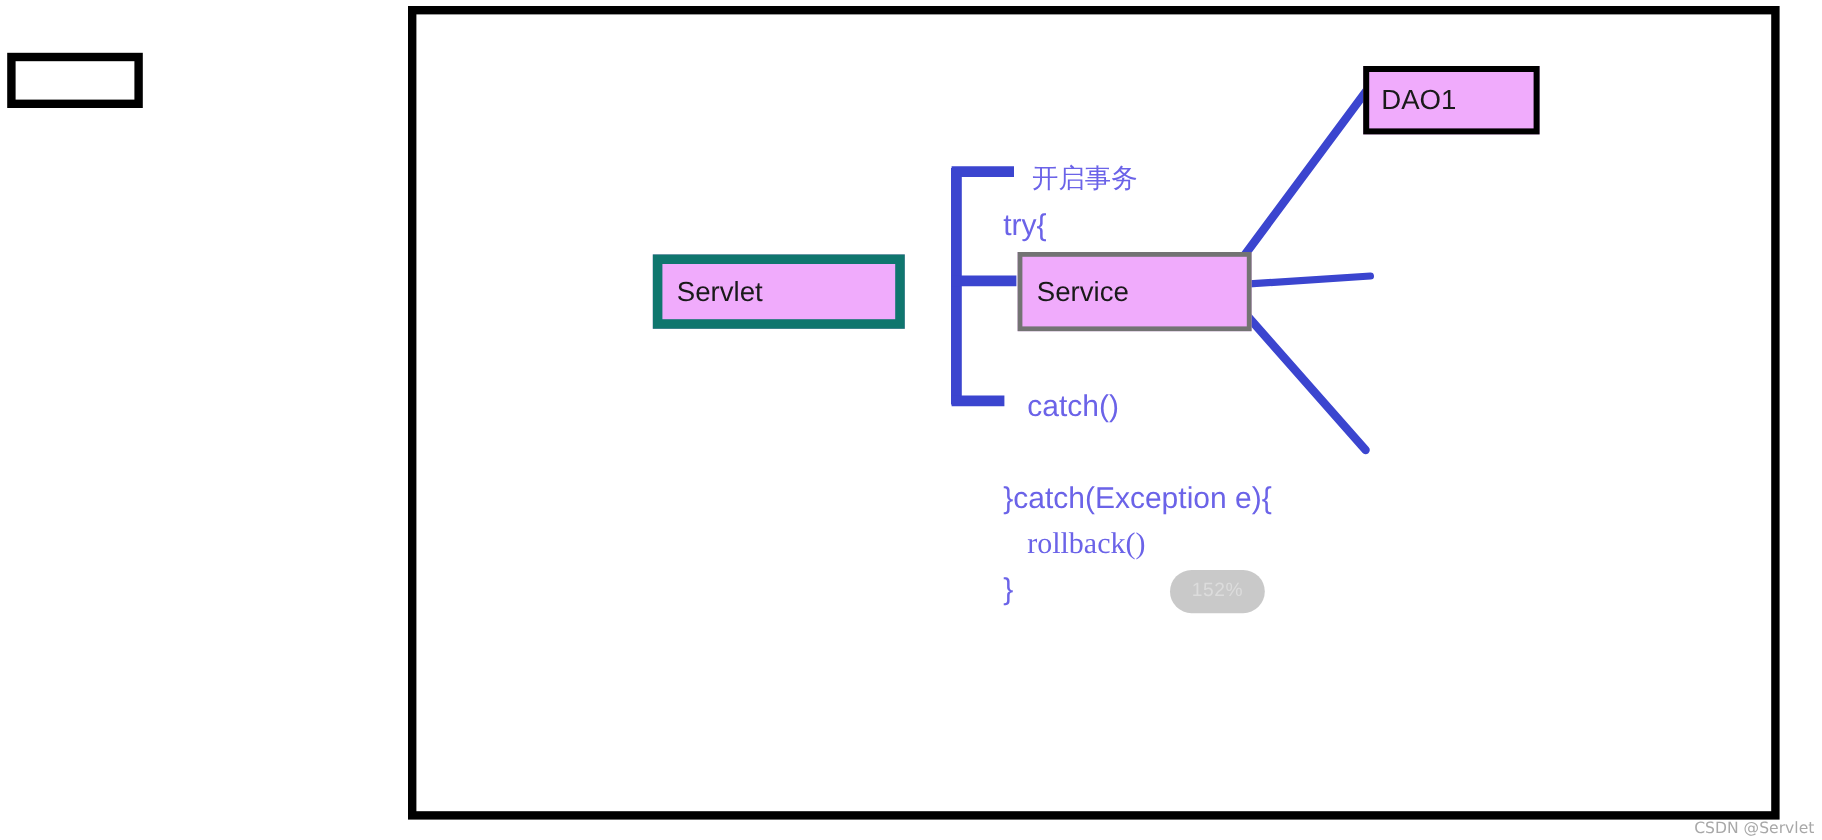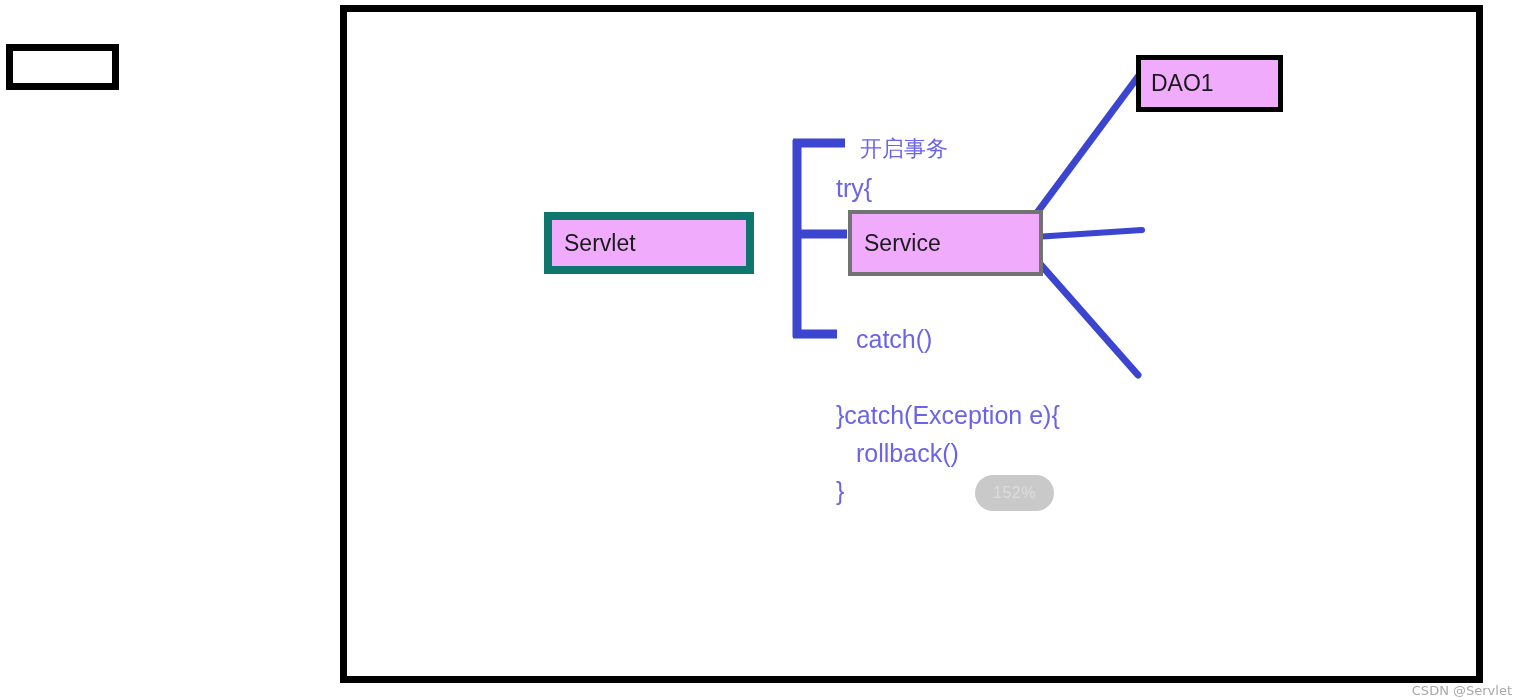--- a/index.html
+++ b/index.html
@@ -114,21 +114,21 @@
     line-height: 1;
     white-space: nowrap;
     z-index: 4;
   }
   .code-cn { font-size: 22px; margin-left: 24px; }
 
   .txt-begin    { left: 489px; top: 126px; }
   .txt-try      { left: 489px; top: 164px; }
   .txt-commit   { left: 509px; top: 315px; }
   .txt-catch    { left: 489px; top: 391px; text-align: center; }
-  .txt-rollback { left: 509px; top: 429px; }
+  .txt-rollback { left: 509px; top: 429px; font-family: Liberation Serif, serif; }
   .txt-endbrace { left: 489px; top: 467px; }
 
   
   .zoom-badge {
     position: absolute;
     left: 628px;
     top: 463px;
     width: 79px;
     height: 36px;
     border-radius: 18px;

